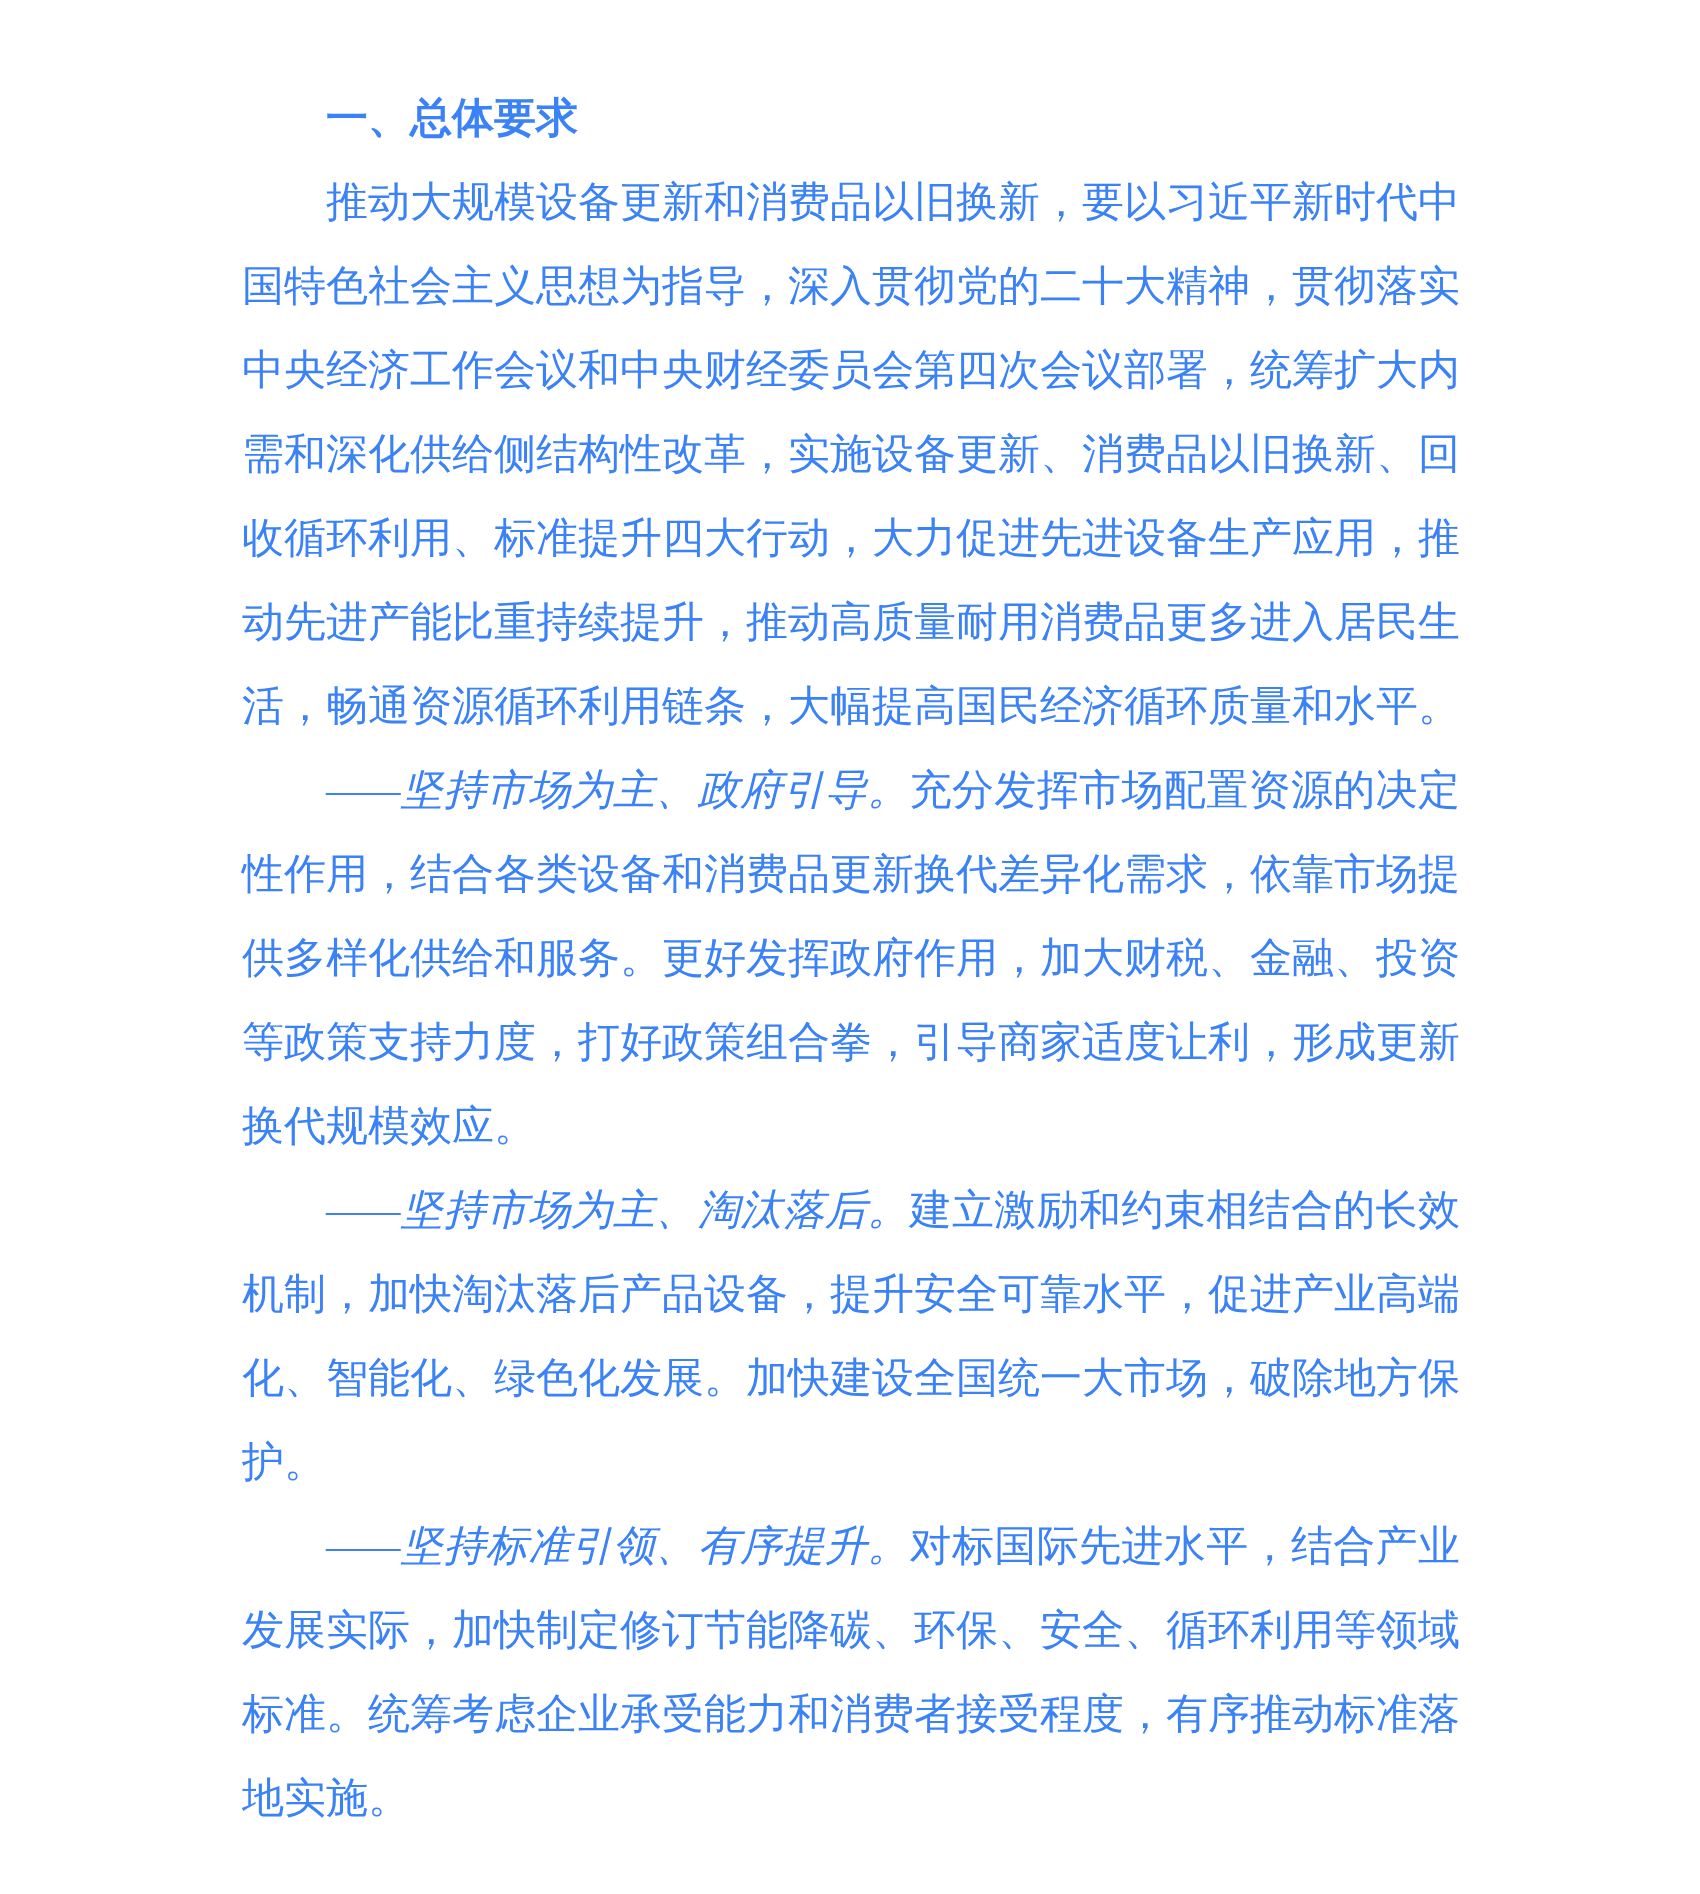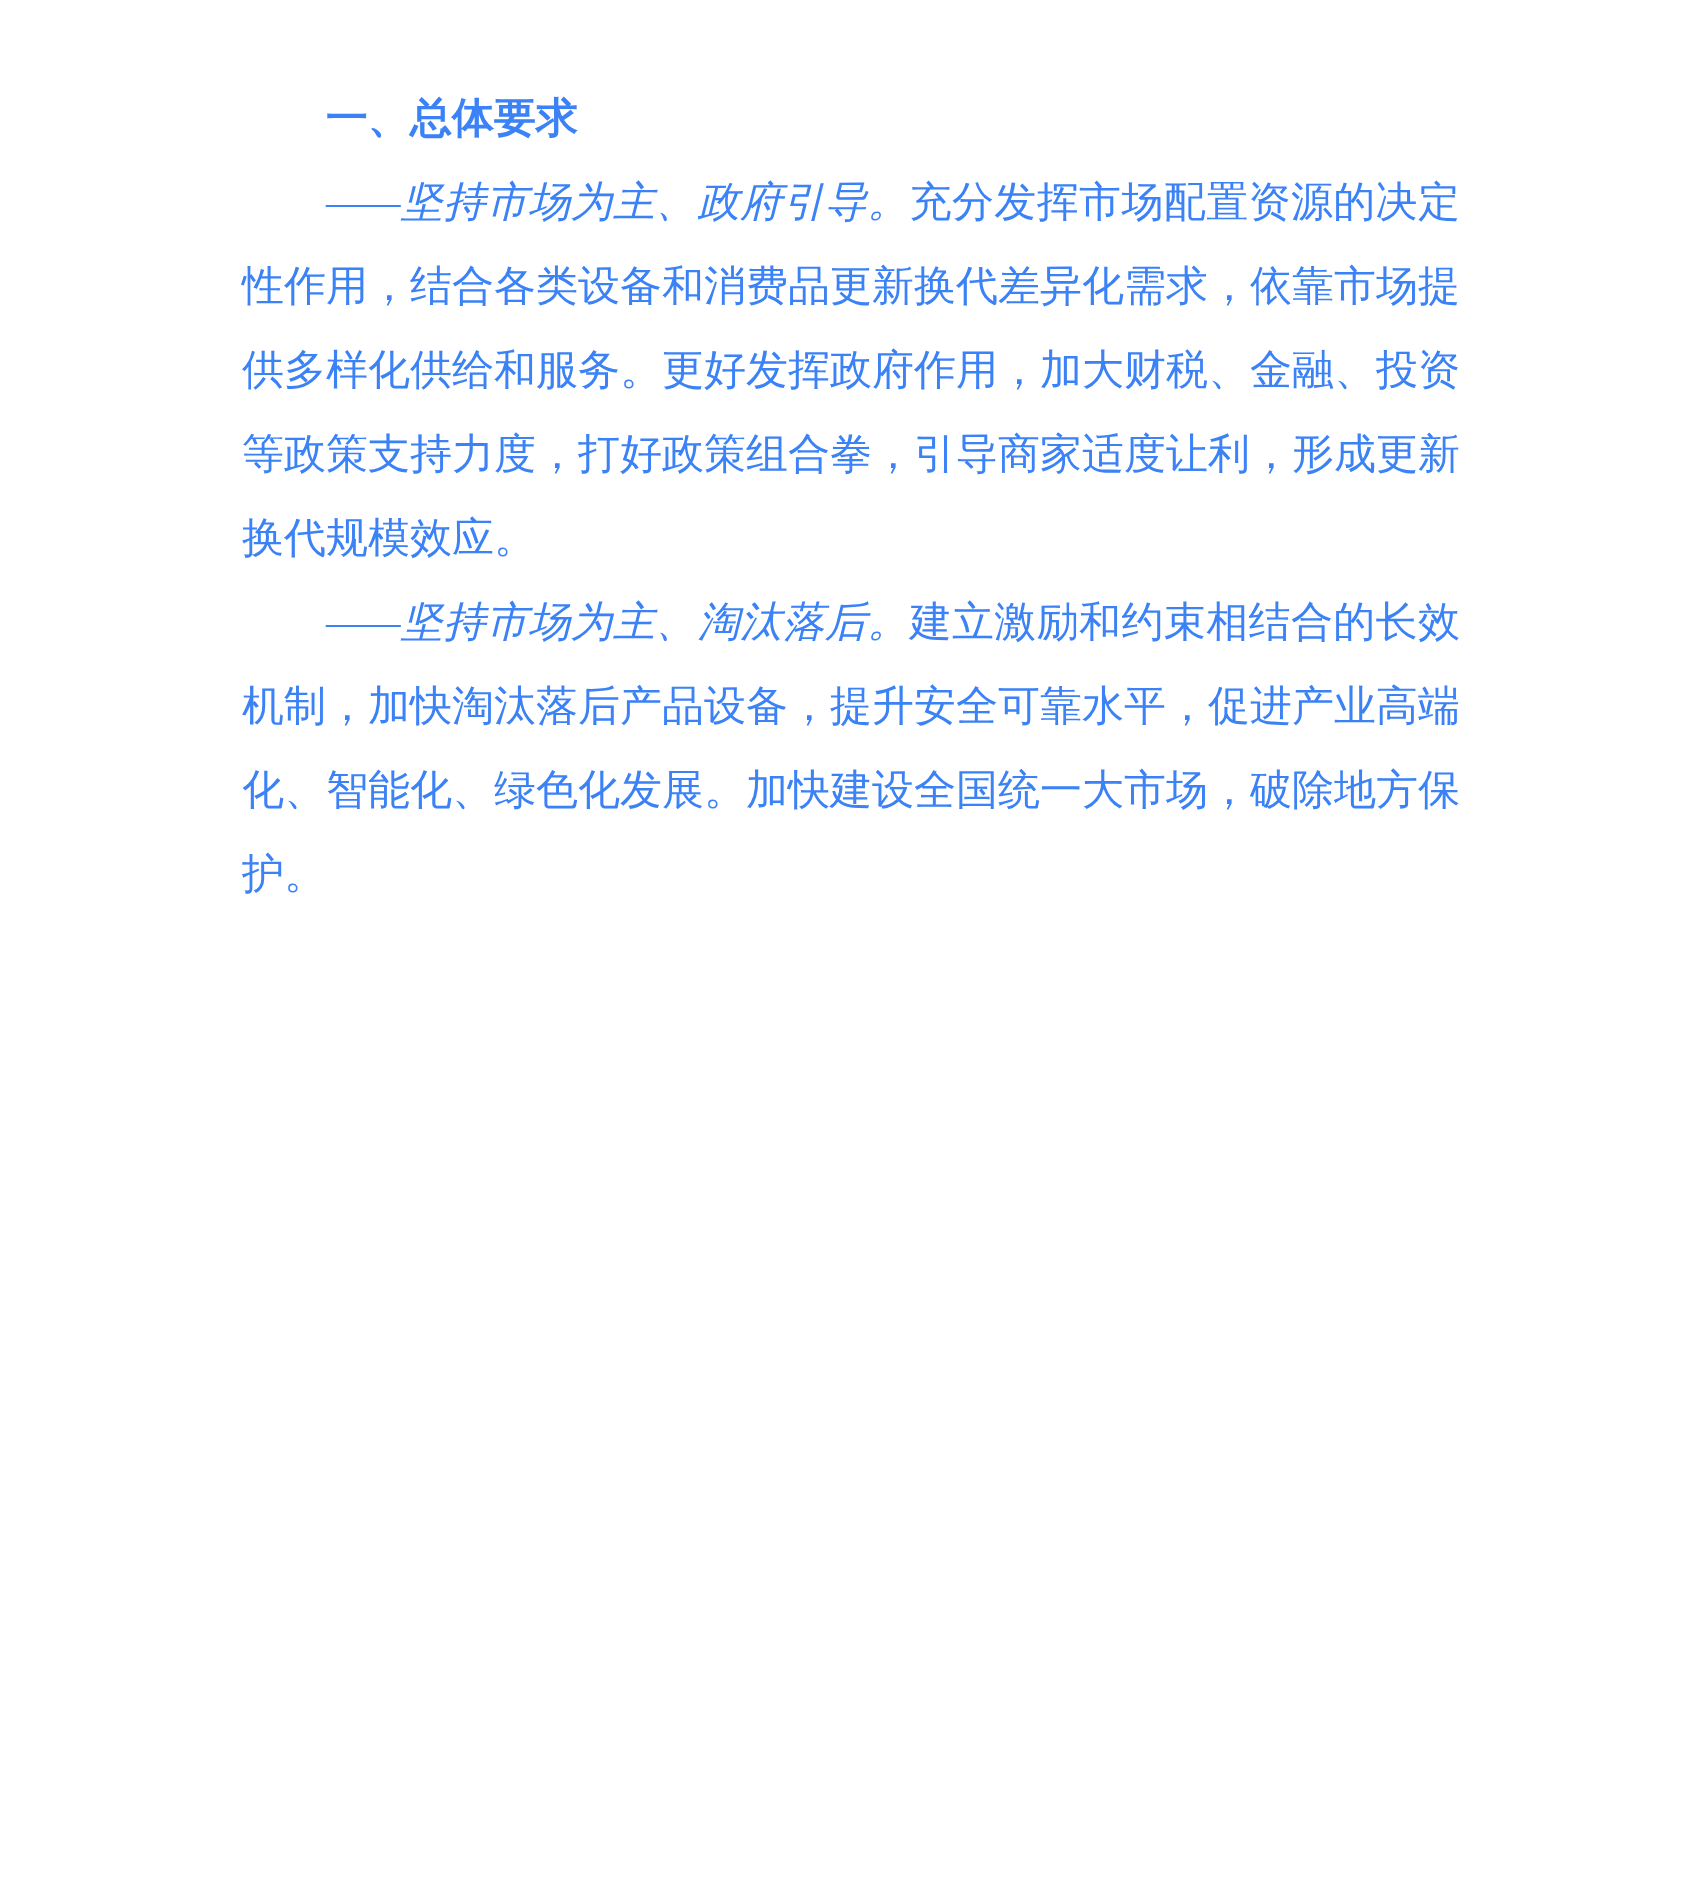--- a/index.html
+++ b/index.html
@@ -43,20 +43,22 @@
   }
 </style>
 </head>
 <body>
 
 <div class="page">
   <div class="doc">
 
     <h2 class="heading">一、总体要求</h2>
 
+    <p class="para"><span>推动大规模设备更新和消费品以旧换新，要以习近平新时代中国特色社会主义思想为指导，深入贯彻党的二十大精神，贯彻落实中央经济工作会议和中央财经委员会第四次会议部署，统筹扩大内需和深化供给侧结构性改革，实施设备更新、消费品以旧换新、回收循环利用、标准提升四大行动，大力促进先进设备生产应用，推动先进产能比重持续提升，推动高质量耐用消费品更多进入居民生活，畅通资源循环利用链条，大幅提高国民经济循环质量和水平。</span></p>
 
     <p class="para"><span class="lead">——坚持市场为主、政府引导。</span><span>充分发挥市场配置资源的决定性作用，结合各类设备和消费品更新换代差异化需求，依靠市场提供多样化供给和服务。更好发挥政府作用，加大财税、金融、投资等政策支持力度，打好政策组合拳，引导商家适度让利，形成更新换代规模效应。</span></p>
 
     <p class="para"><span class="lead">——坚持市场为主、淘汰落后。</span><span>建立激励和约束相结合的长效机制，加快淘汰落后产品设备，提升安全可靠水平，促进产业高端化、智能化、绿色化发展。加快建设全国统一大市场，破除地方保护。</span></p>
 
+    <p class="para"><span class="lead">——坚持标准引领、有序提升。</span><span>对标国际先进水平，结合产业发展实际，加快制定修订节能降碳、环保、安全、循环利用等领域标准。统筹考虑企业承受能力和消费者接受程度，有序推动标准落地实施。</span></p>
 
   </div>
 </div>
 
 </body></html>

